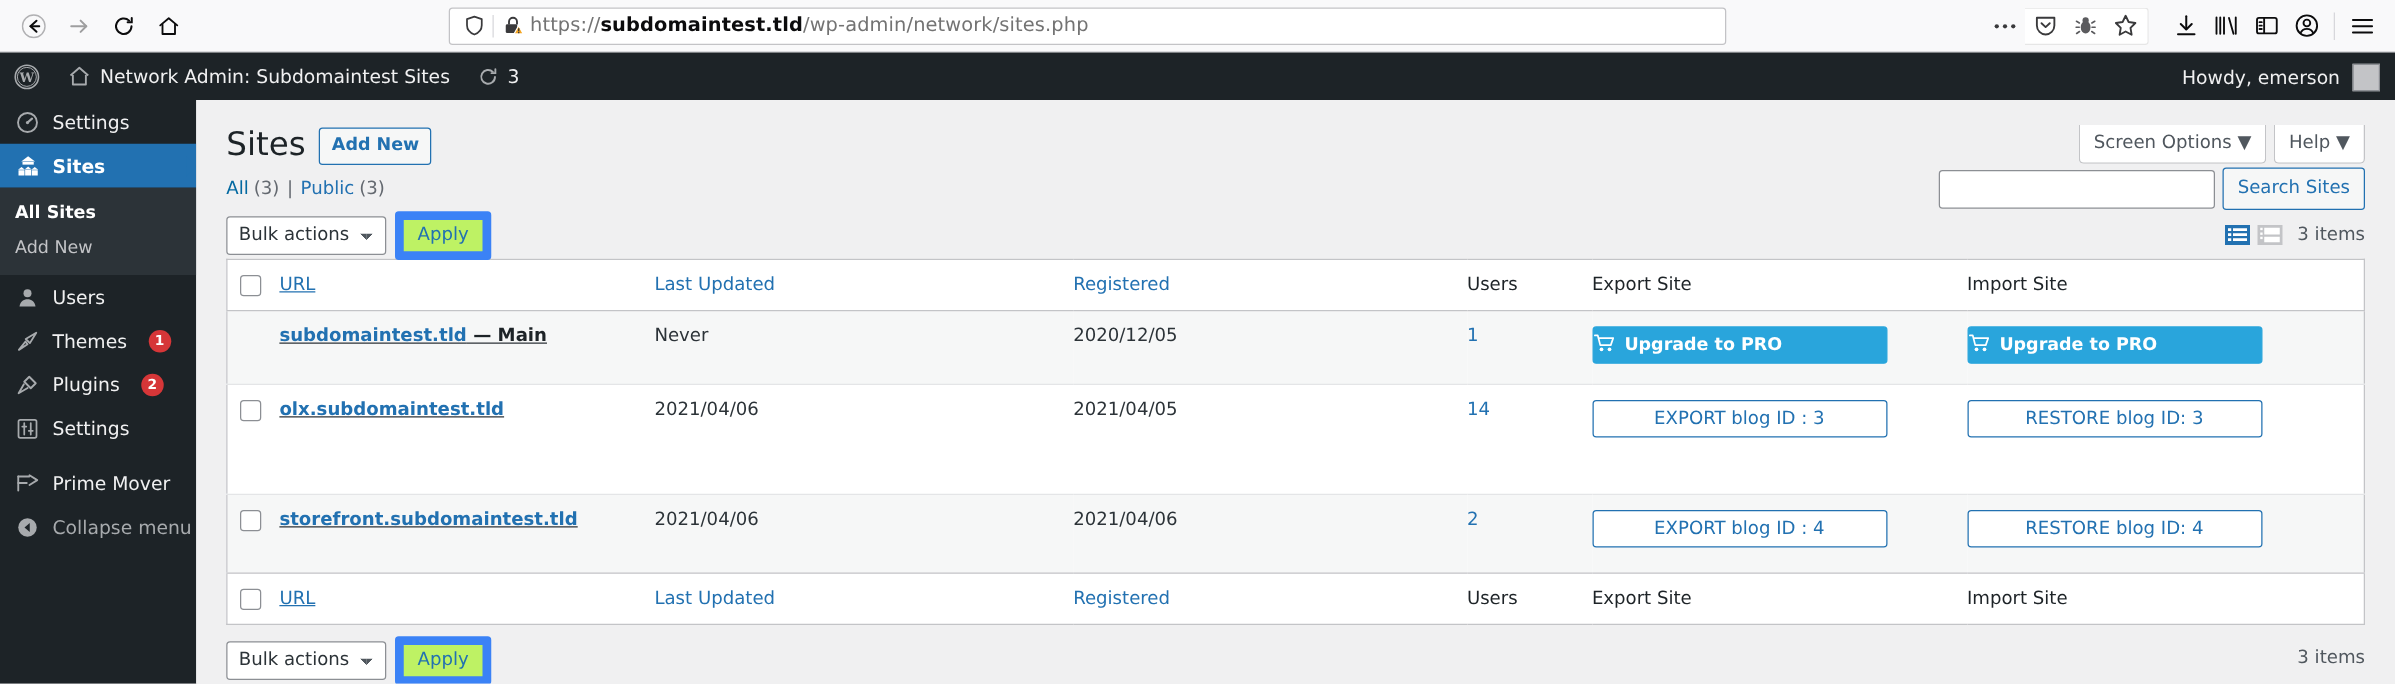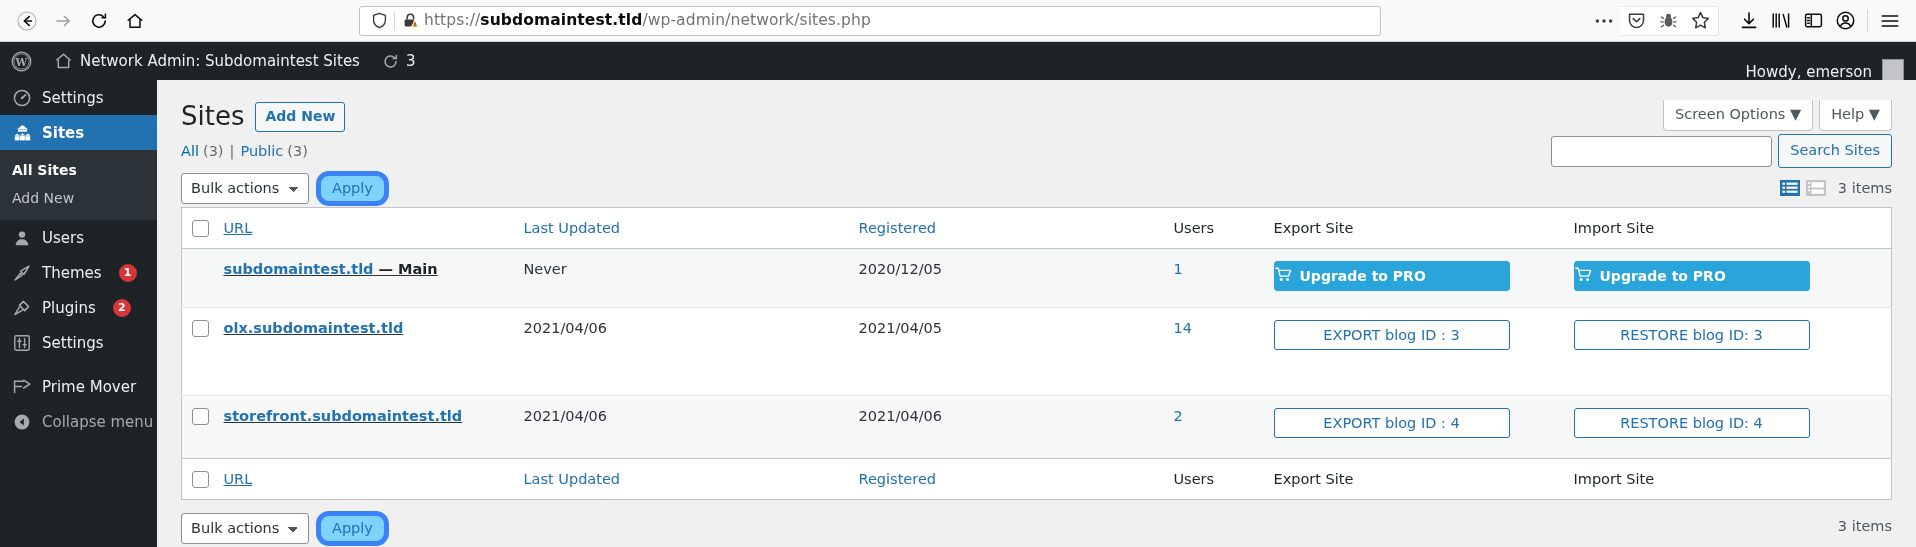--- a/index.html
+++ b/index.html
@@ -101,21 +101,21 @@
     height: 38px;
     padding: 0 11px;
     color: #f0f0f1;
     white-space: nowrap;
   }
   .ab-item .ab-ico { display:flex; align-items:center; color:#a7aaad; }
   .ab-right {
     position: absolute;
     right: 12px; top: 0;
     height: 39px;
-    display:flex; align-items:flex-end; gap:10px;
+    display:flex; align-items:center; gap:10px;
     font-size: 15px;
   }
   .avatar {
     width: 22px; height: 22px;
     background: #c3c4c7;
     border: 1px solid #8c8f94;
     display:block;
   }
 
   
@@ -286,24 +286,24 @@
       linear-gradient(135deg, #50575e 50%, transparent 50%);
     background-position:
       calc(100% - 15px) 13px,
       calc(100% - 10px) 13px;
     background-size: 5px 5px, 5px 5px;
     background-repeat: no-repeat;
     min-width: 102px;
   }
   .btn-apply {
     margin-left: 7px;
-    border: 5px solid #3b82f6;
+    border: 7px solid #3b82f6;
     color: #2271b1;
-    background: #7dd3fc;
-    border-radius: 13px;
+    background: #bef264;
+    border-radius: 3px;
     font-size: 14.5px;
     padding: 4px 11px 5px 11px;
     font-family: inherit;
   }
   .tablenav-right {
     position: absolute;
     right: 0; top: 0;
     display: flex; align-items: center; gap: 9px;
     height: 32px;
     font-size: 14.5px;

